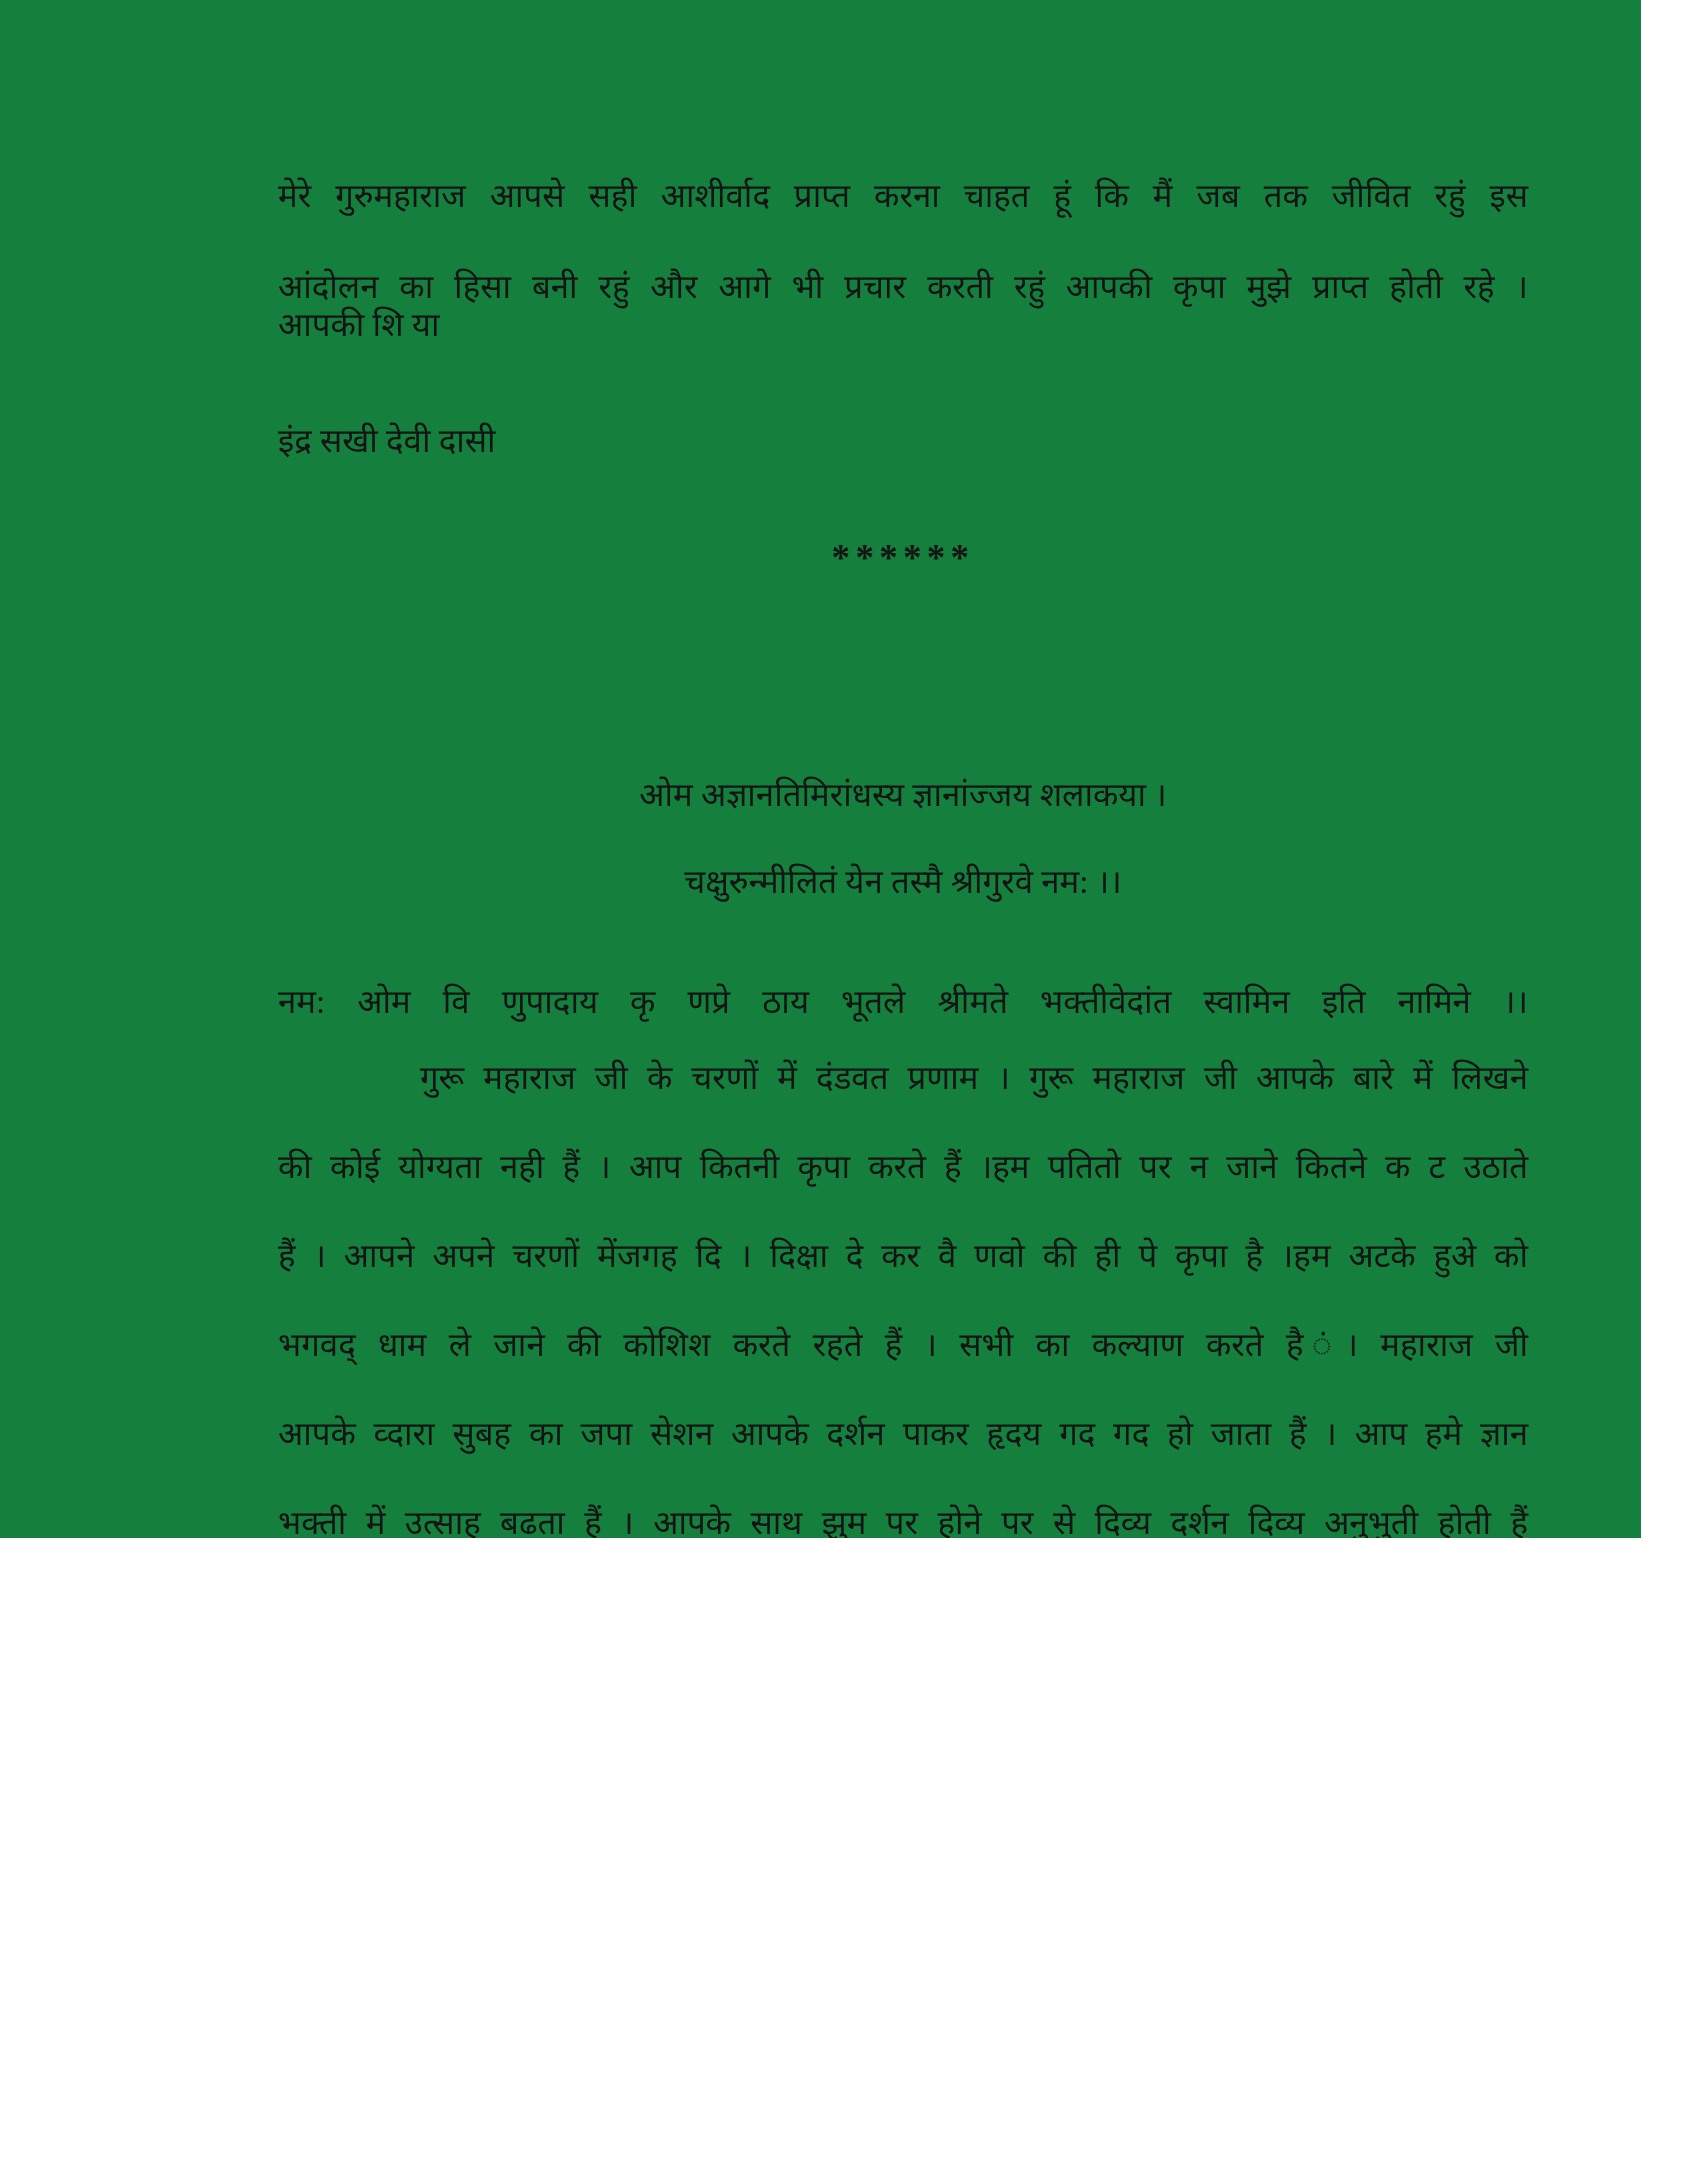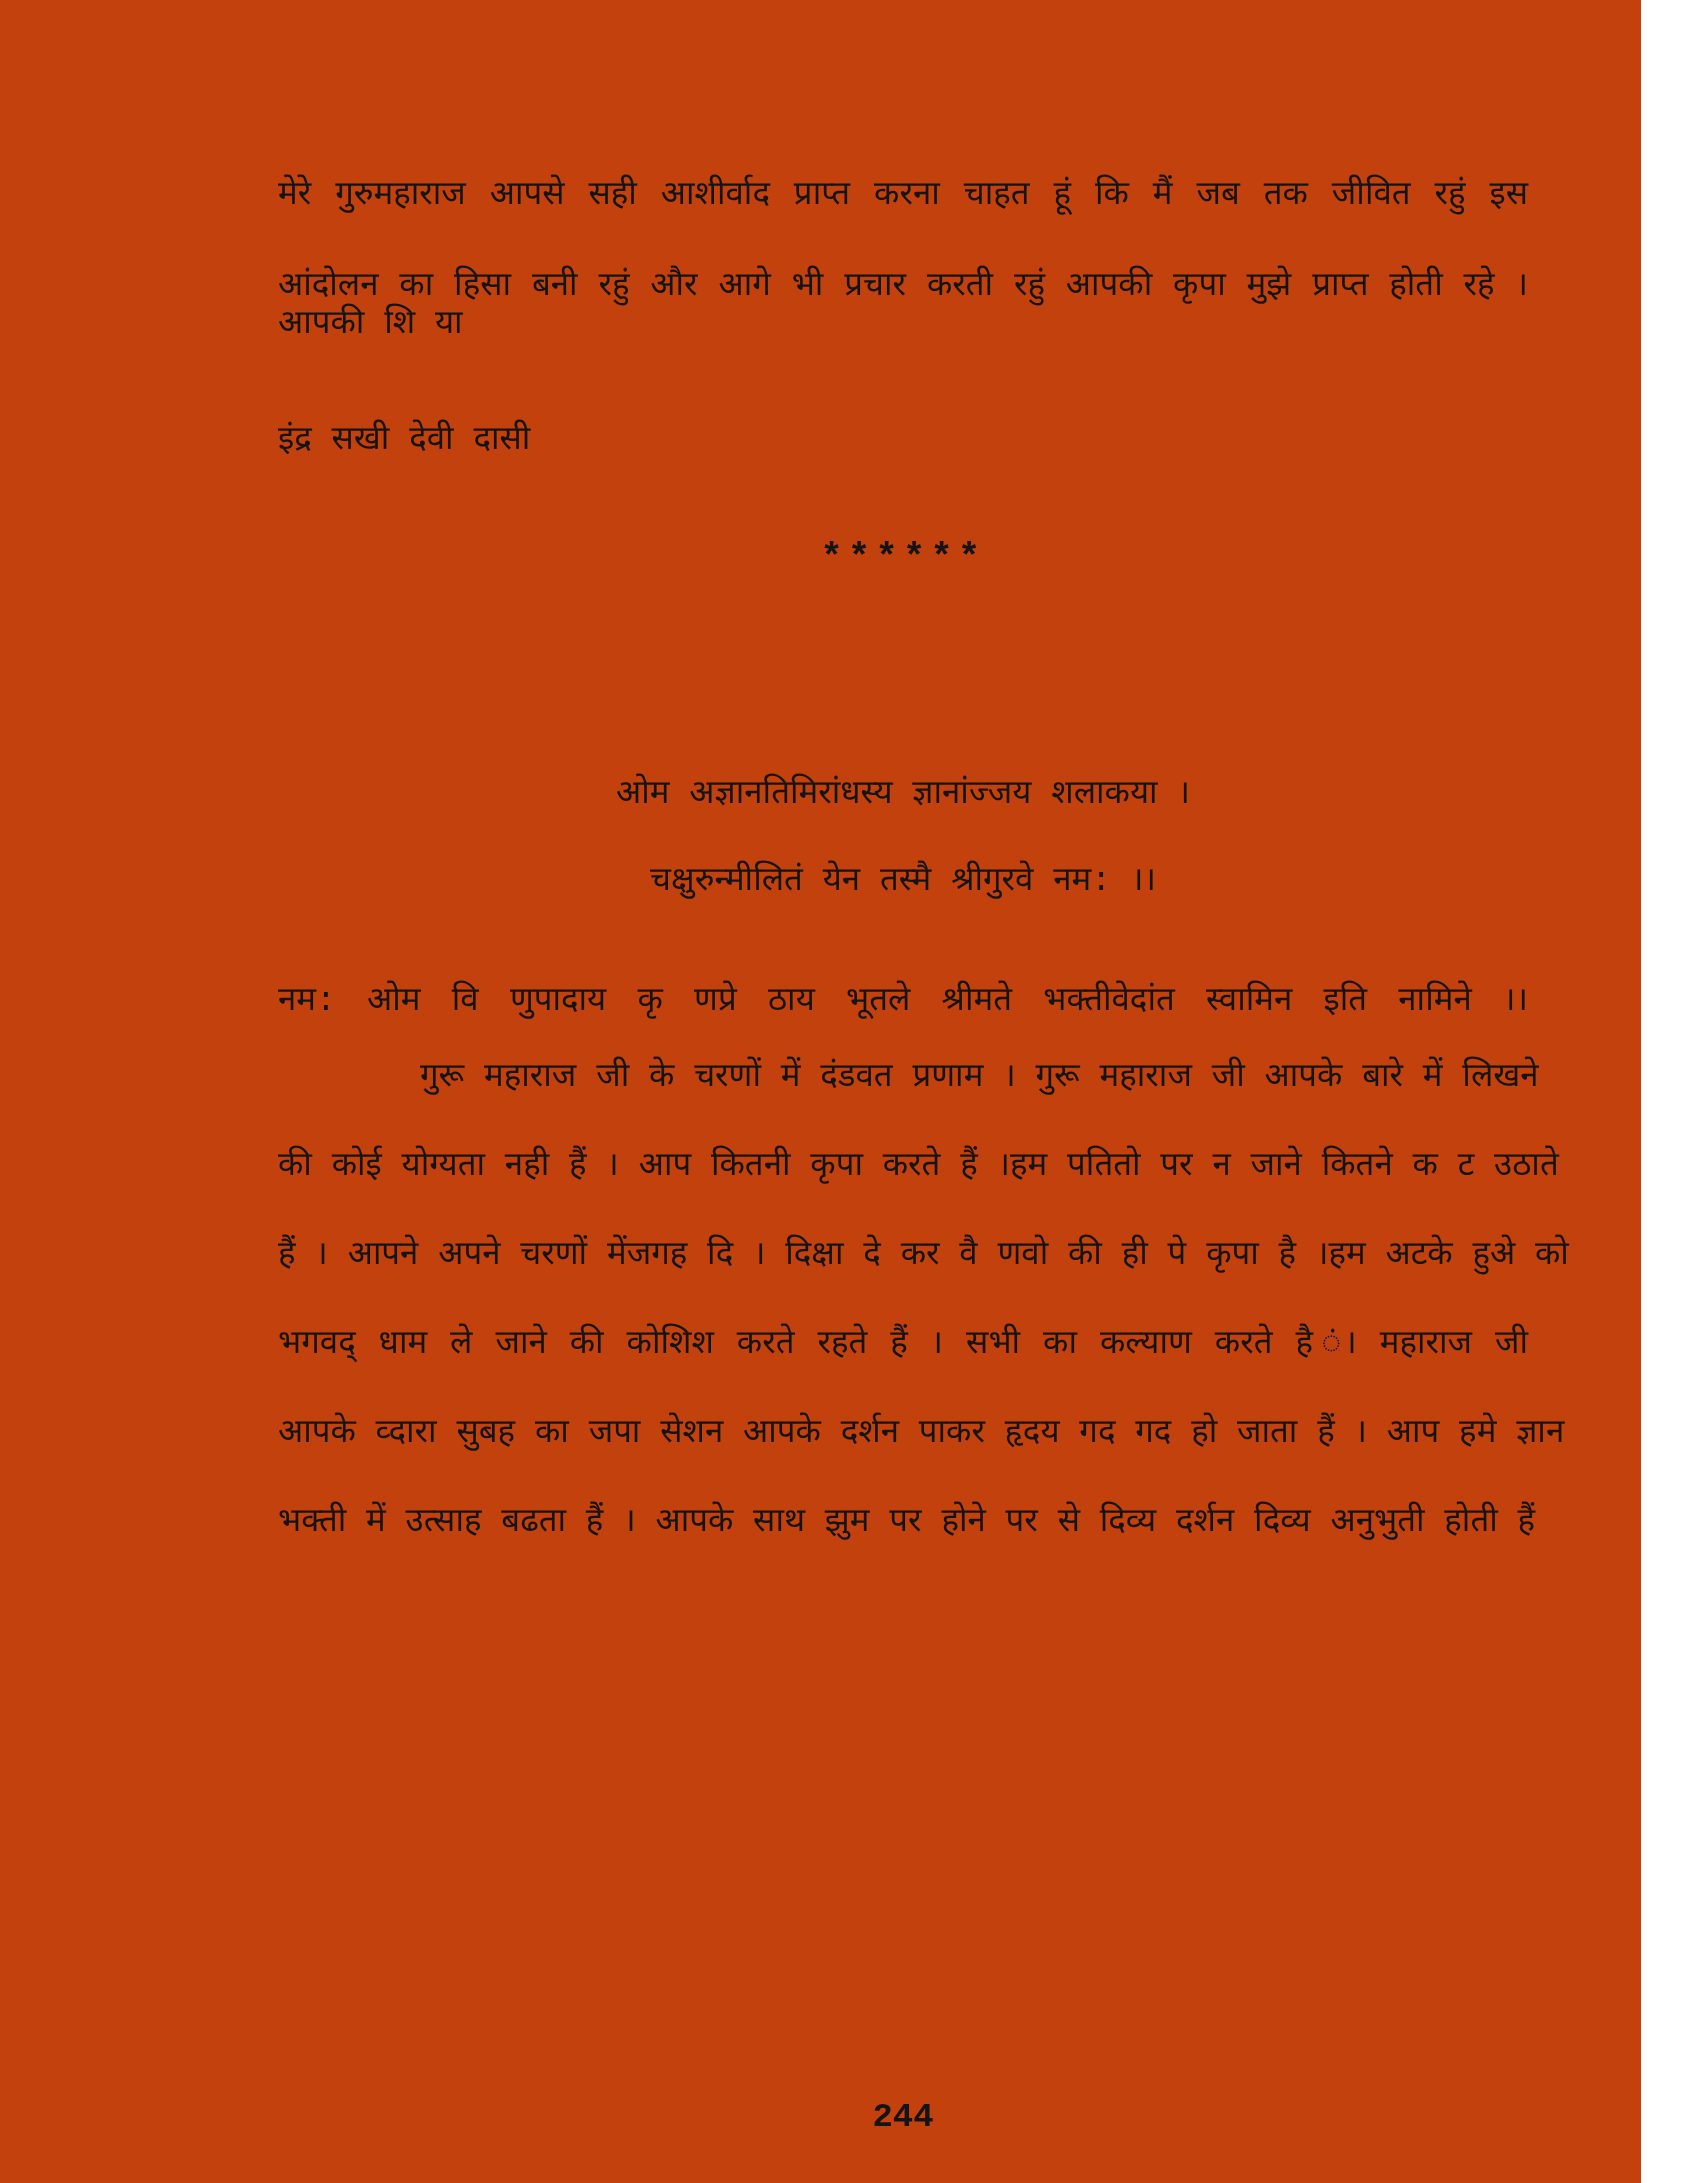--- a/index.html
+++ b/index.html
@@ -3,24 +3,24 @@
 <meta charset="utf-8">
 <style>
   html, body {
     margin: 0;
     padding: 0;
     background: #ffffff;
   }
   .page {
     position: relative;
     width: 1687px;
-    height: 2183px;
-    background: #c2410c;
+    height: 1538px;
+    background: #15803d;
     overflow: hidden;
-    font-family: Liberation Mono, monospace;
+    font-family: Liberation Serif, serif;
     color: #141414;
   }
   .paper-edge {
     position: absolute;
     top: 0;
     right: 0;
     width: 46px;
     height: 2183px;
     background: #ffffff;
   }

